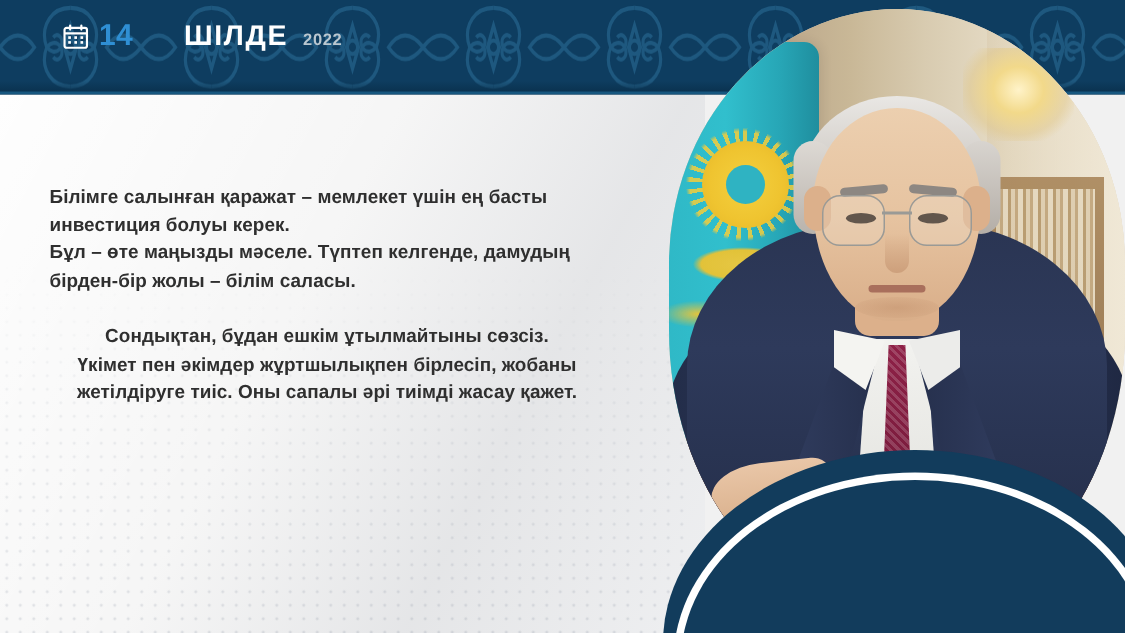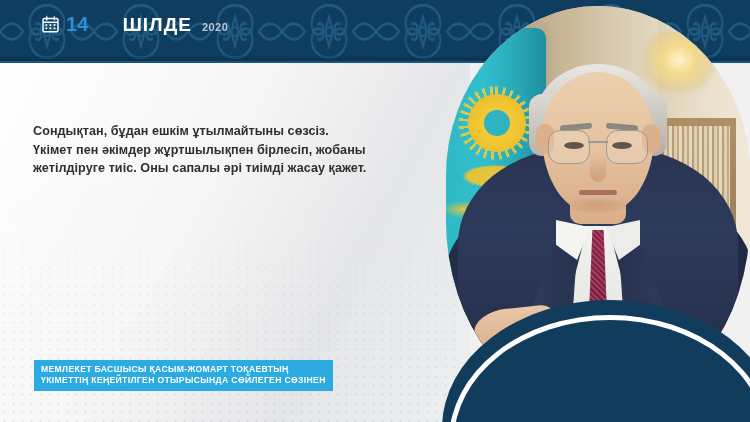--- a/index.html
+++ b/index.html
@@ -366,32 +366,29 @@
           <rect x="4.1" y="9.6" width="2.1" height="2.1"></rect>
           <rect x="8.9" y="9.6" width="2.1" height="2.1"></rect>
           <rect x="13.7" y="9.6" width="2.1" height="2.1"></rect>
           <rect x="4.1" y="13.4" width="2.1" height="2.1"></rect>
           <rect x="8.9" y="13.4" width="2.1" height="2.1"></rect>
           <rect x="13.7" y="13.4" width="2.1" height="2.1"></rect>
         </g>
       </svg>
       <span class="day">14</span>
       <span class="month">ШІЛДЕ</span>
-      <span class="year">2020</span>
+      <span class="year">2022</span>
     </div>
   </div>
 
   <div class="quote">
+    <p>Білімге салынған қаражат – мемлекет үшін ең басты инвестиция болуы керек.<br>Бұл – өте маңызды мәселе. Түптеп келгенде, дамудың бірден-бір жолы – білім саласы.</p>
     <p>Сондықтан, бұдан ешкім ұтылмайтыны сөзсіз.<br>Үкімет пен әкімдер жұртшылықпен бірлесіп, жобаны жетілдіруге тиіс. Оны сапалы әрі тиімді жасау қажет.</p>
   </div>
 
-  <div class="caption">
-    <div>МЕМЛЕКЕТ БАСШЫСЫ ҚАСЫМ-ЖОМАРТ ТОҚАЕВТЫҢ</div>
-    <div>ҮКІМЕТТІҢ КЕҢЕЙТІЛГЕН ОТЫРЫСЫНДА СӨЙЛЕГЕН СӨЗІНЕН</div>
-  </div>
 
   <div class="photo-wrap">
     <div class="photo">
 
       <div class="ph-layer bg-room"></div>
       <div class="bg-curtain"></div>
       <div class="bg-shelf"></div>
       <div class="bg-chand"></div>
       <div class="bg-door"></div>
 

